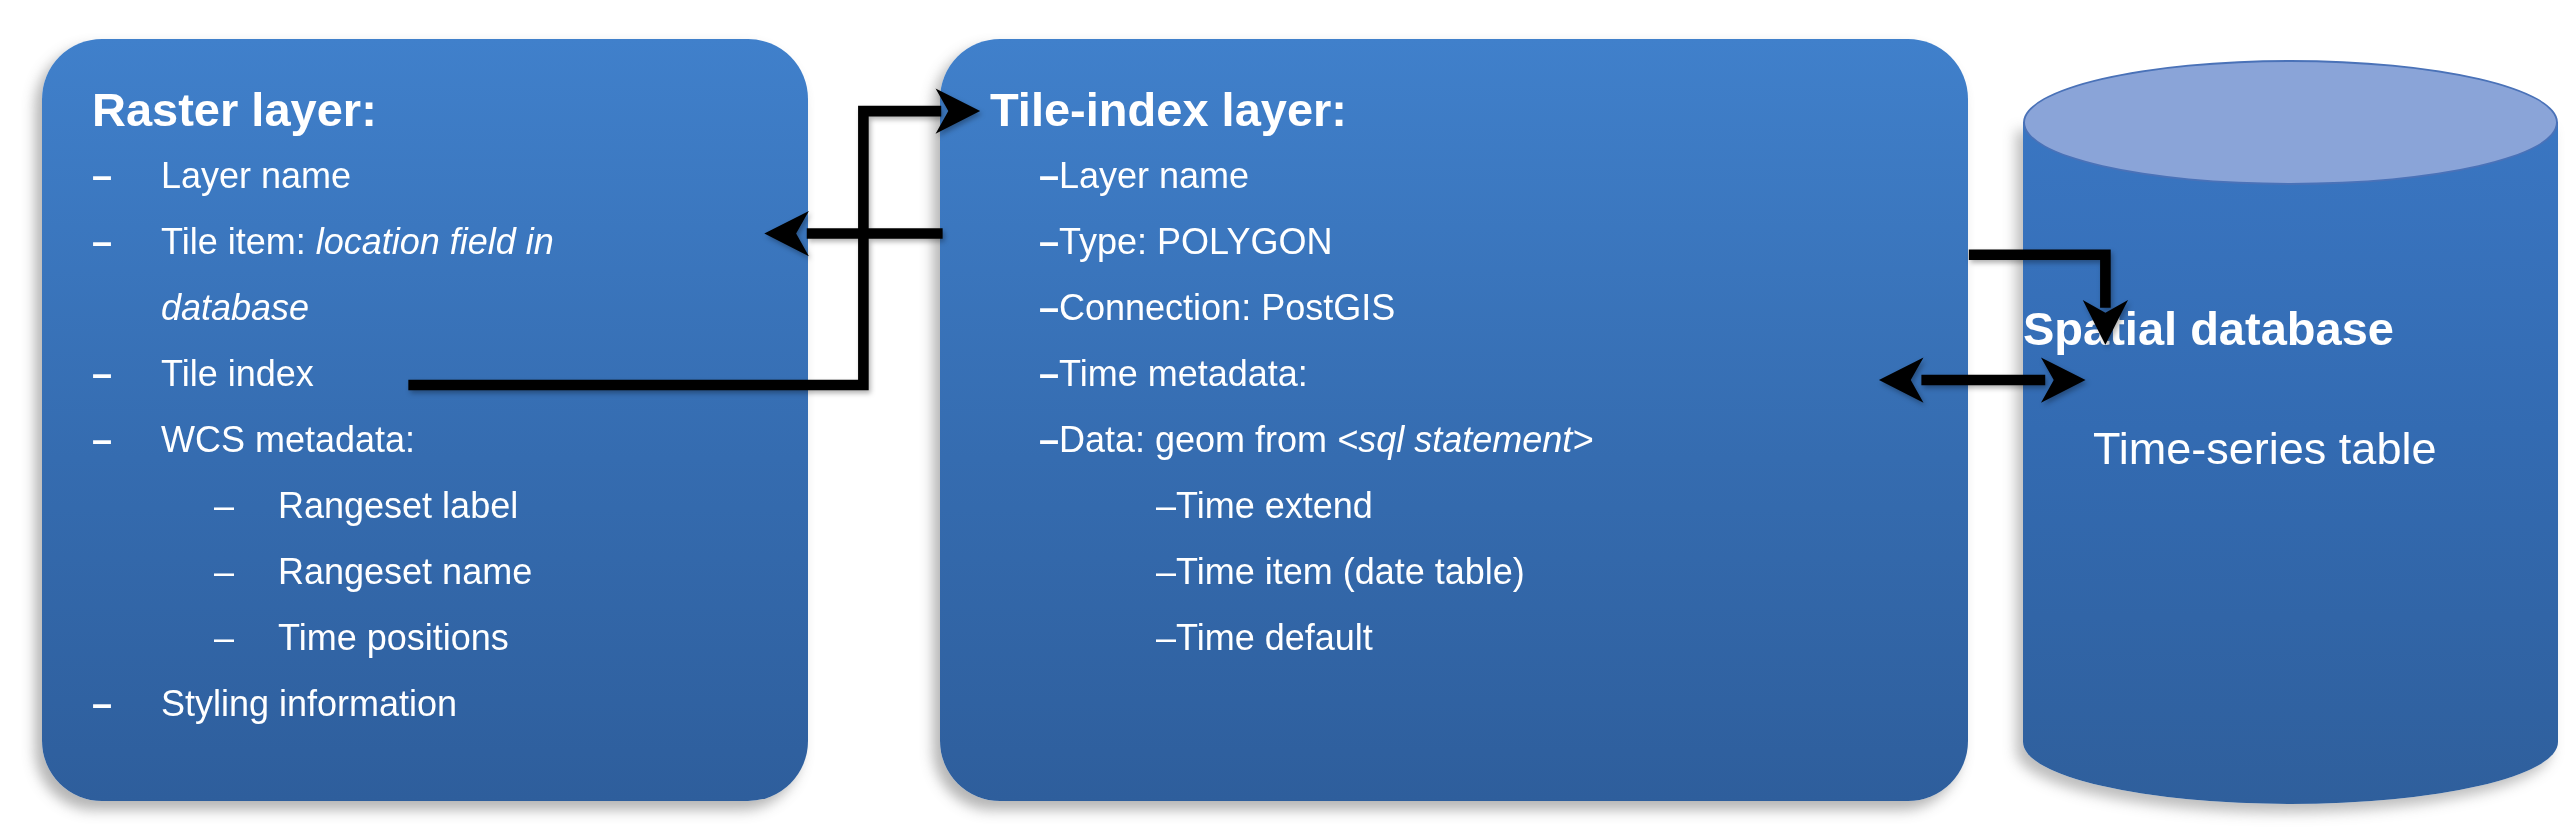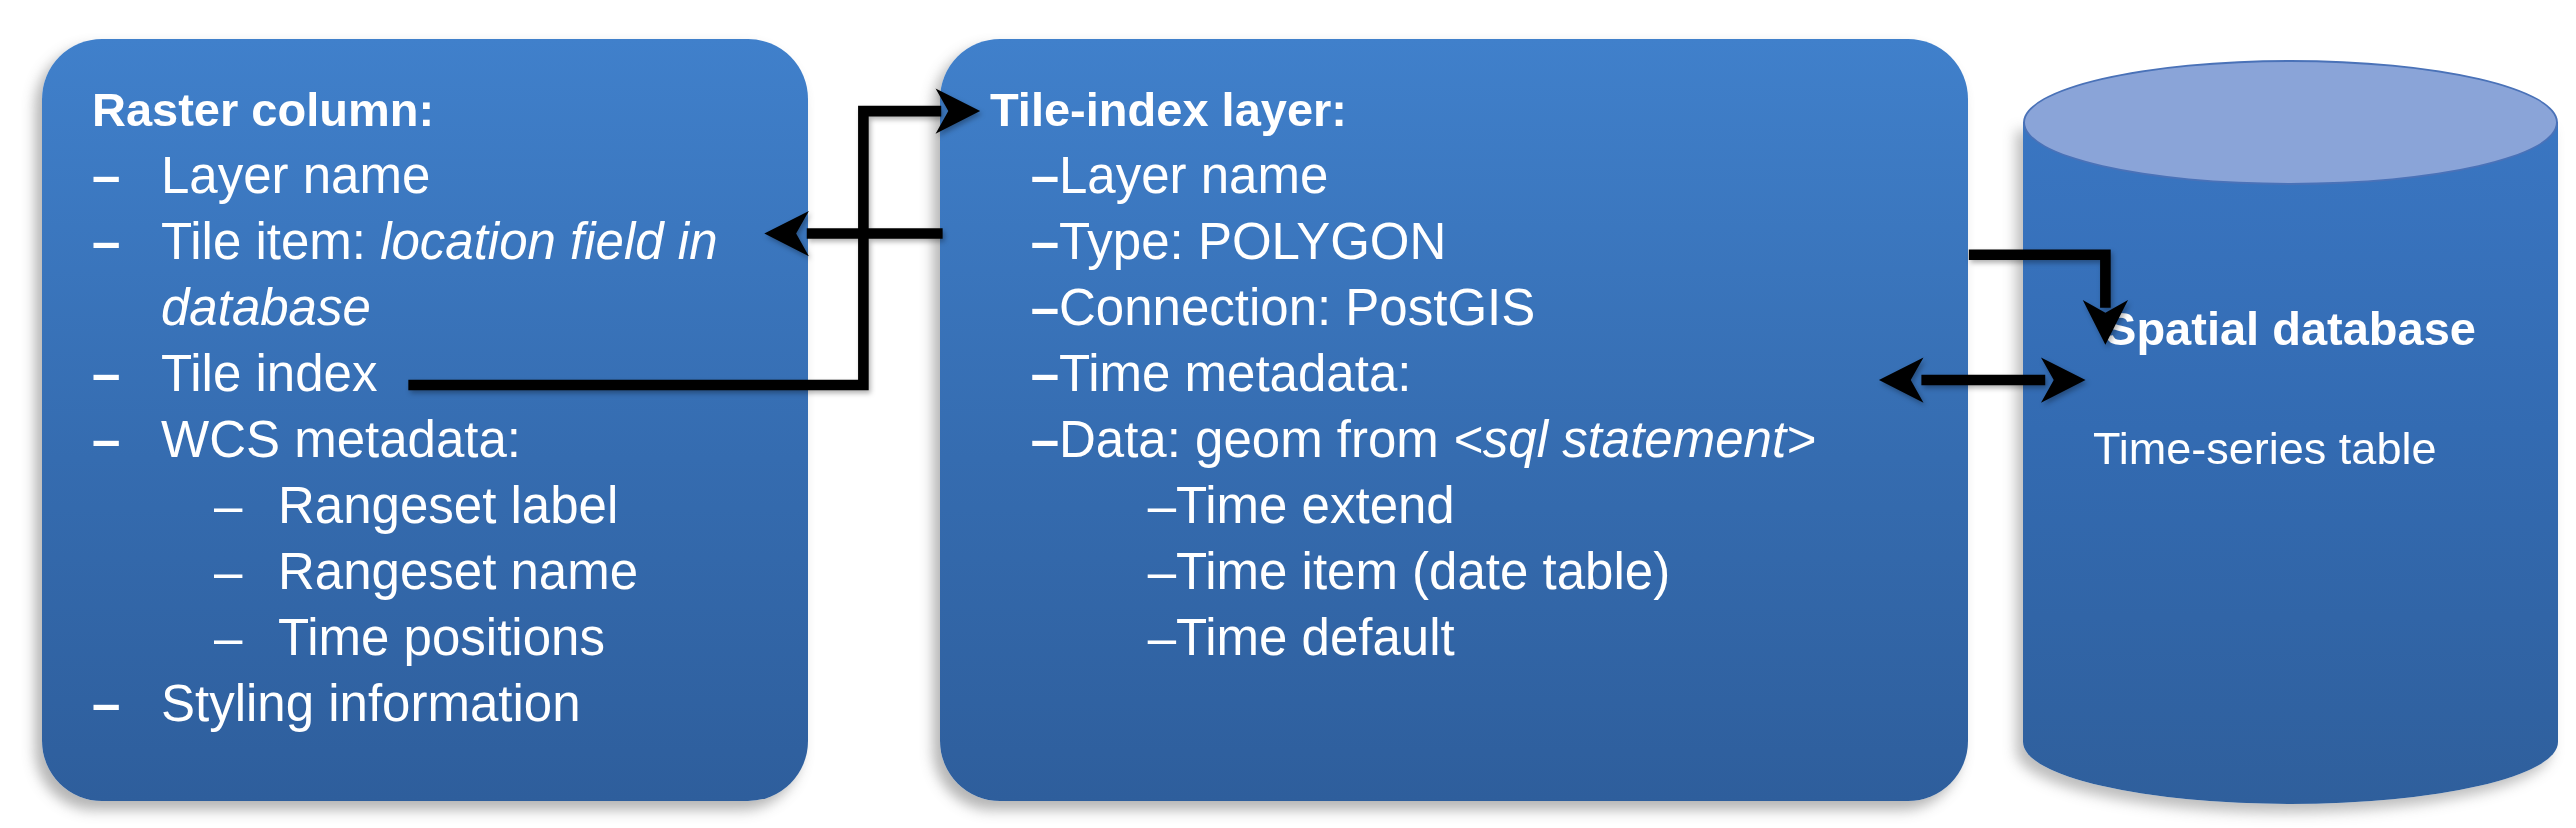--- a/index.html
+++ b/index.html
@@ -18,21 +18,21 @@
     background:linear-gradient(180deg,#4080CB 0%,#356CB0 55%,#2E5E9C 100%);
     box-shadow:-7px 8.5px 12.7px rgba(90,90,90,0.45);
     padding:38px 21px 0 50px;
     box-sizing:border-box;
   }
   .box-raster{left:42px;width:766px;}
   .box-tileindex{left:940px;width:1028px;text-align:right;}
   .line{
     display:flex;align-items:center;
     height:66px;
-    font-size:51px;line-height:66px;
+    font-size:36px;line-height:66px;
     white-space:nowrap;
   }
   .title{font-weight:bold;font-size:47px;}
   .dash{
     width:69px;flex:0 0 69px;
     font-weight:bold;
   }
   .dash::before{content:"\2013";}
   .sub{padding-left:122px;}
   .sub .dash{width:64px;flex:0 0 64px;font-weight:normal;}
@@ -48,41 +48,41 @@
   }
   .cyl-top{
     position:absolute;left:0;top:0;width:535px;height:125px;
     background:#8AA4D8;
     border:2.8px solid #4A72B8;
     border-radius:50%;
     box-sizing:border-box;
   }
   .cyl-title{
     position:absolute;left:0;top:236px;width:100%;
-    text-align:center;
+    text-align:left;
     font-weight:bold;font-size:47px;line-height:66px;height:66px;
   }
   .cyl-table{
     position:absolute;left:70px;top:356px;height:66px;
     display:flex;align-items:center;
     font-size:45px;
   }
   .arrows{
     position:absolute;left:0;top:0;width:2576px;height:828px;
     pointer-events:none;
     filter:drop-shadow(2.8px 3.5px 2.8px rgba(0,0,0,0.30));
   }
 </style>
 </head>
 <body>
 
 <div class="canvas">
 
   <section class="box box-raster">
-    <div class="line title">Raster column:</div>
+    <div class="line title">Raster layer:</div>
     <div class="line">
       <span class="dash"></span>
       <span class="txt">Layer name</span>
     </div>
     <div class="line">
       <span class="dash"></span>
       <span class="txt"><span>Tile item: </span><em>location field in</em></span>
     </div>
     <div class="line cont">
       <span class="txt"><em>database</em></span>

